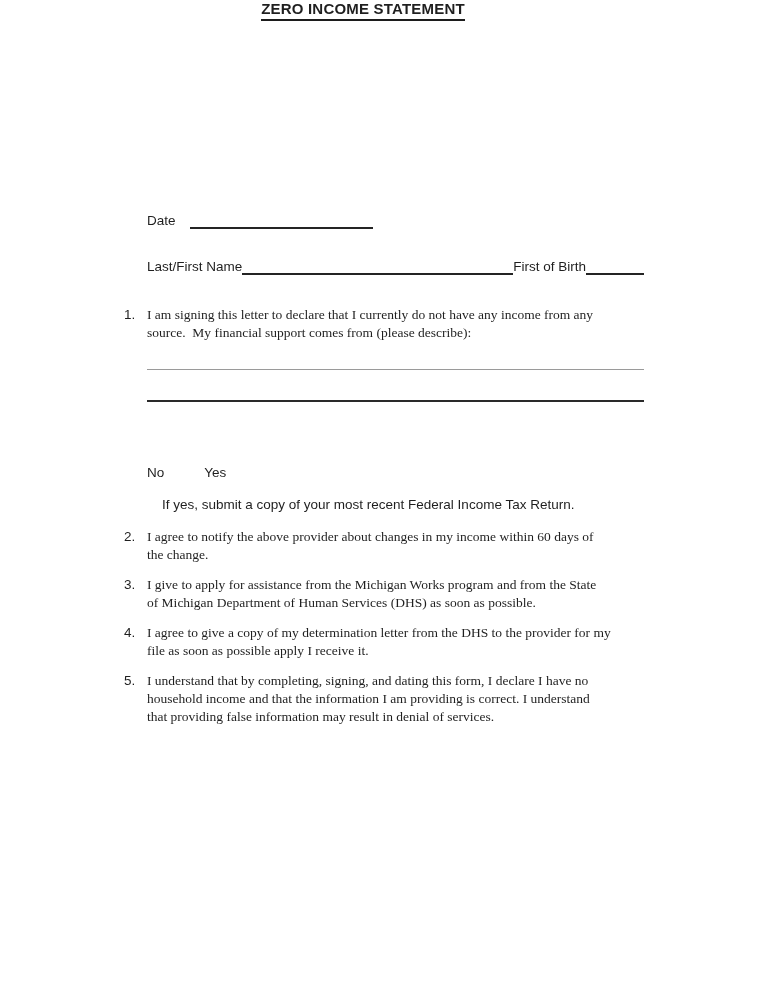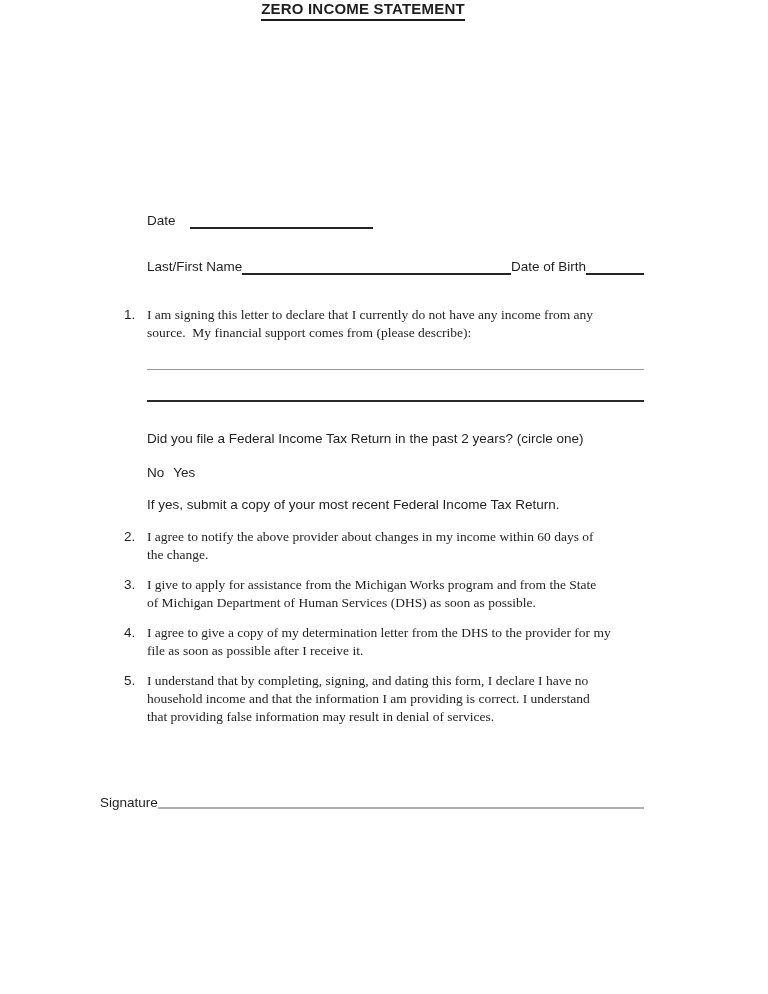--- a/index.html
+++ b/index.html
@@ -68,22 +68,22 @@
   .item-4 { top: 624px; }
   .item-5 { top: 672px; }
 
   
   .blank-line { left: 147px; width: 497px; height: 16px; }
   .blank-1 { top: 353px; border-bottom: 1px solid #9a9a9a; }
   .blank-2 { top: 384px; border-bottom: 2px solid #2a2a2a; }
 
   
   .tax-question { left: 147px; top: 430px; width: 500px; }
-  .answers { left: 147px; top: 464px; display: flex; gap: 9px; }
-  .if-yes { left: 147px; top: 496px; width: 500px; }
+  .answers { left: 147px; top: 464px; display: flex; gap: 40px; }
+  .if-yes { left: 162px; top: 496px; width: 500px; }
 
   
   .signature-row {
     left: 100px; top: 794px; width: 544px; height: 15px;
     display: flex; align-items: flex-start;
   }
   .signature-row .label { white-space: nowrap; }
   .signature-fill {
     flex: 1; align-self: stretch;
     border-bottom: 2px solid #aeaeae;
@@ -99,38 +99,37 @@
   </div>
 
   <div class="abs date-row">
     <span class="label">Date</span>
     <span class="fill-line"><span></span></span>
   </div>
 
   <div class="abs name-row">
     <span class="label">Last/First Name</span>
     <span class="name-fill"><span></span></span>
-    <span class="label">Date of Birth</span>
+    <span class="label">First of Birth</span>
     <span class="dob-fill"><span></span></span>
   </div>
 
   <div class="abs item item-1">
     <span class="item-num">1.</span>
     <span class="item-text">I am signing this letter to declare that I currently do not have any income from any
 source.  My financial support comes from (please describe):</span>
   </div>
 
   <div class="abs blank-line blank-1">
     <span></span>
   </div>
   <div class="abs blank-line blank-2">
     <span></span>
   </div>
 
-  <div class="abs tax-question">Did you file a Federal Income Tax Return in the past 2 years? (circle one)</div>
 
   <div class="abs answers">
     <span>No</span>
     <span>Yes</span>
   </div>
 
   <div class="abs if-yes">If yes, submit a copy of your most recent Federal Income Tax Return.</div>
 
   <div class="abs item item-2">
     <span class="item-num">2.</span>
@@ -140,28 +139,24 @@
 
   <div class="abs item item-3">
     <span class="item-num">3.</span>
     <span class="item-text">I give to apply for assistance from the Michigan Works program and from the State
 of Michigan Department of Human Services (DHS) as soon as possible.</span>
   </div>
 
   <div class="abs item item-4">
     <span class="item-num">4.</span>
     <span class="item-text">I agree to give a copy of my determination letter from the DHS to the provider for my
-file as soon as possible after I receive it.</span>
+file as soon as possible apply I receive it.</span>
   </div>
 
   <div class="abs item item-5">
     <span class="item-num">5.</span>
     <span class="item-text">I understand that by completing, signing, and dating this form, I declare I have no
 household income and that the information I am providing is correct. I understand
 that providing false information may result in denial of services.</span>
   </div>
 
-  <div class="abs signature-row">
-    <span class="label">Signature</span>
-    <span class="signature-fill"><span></span></span>
-  </div>
 
 </div>
 
 </body></html>

